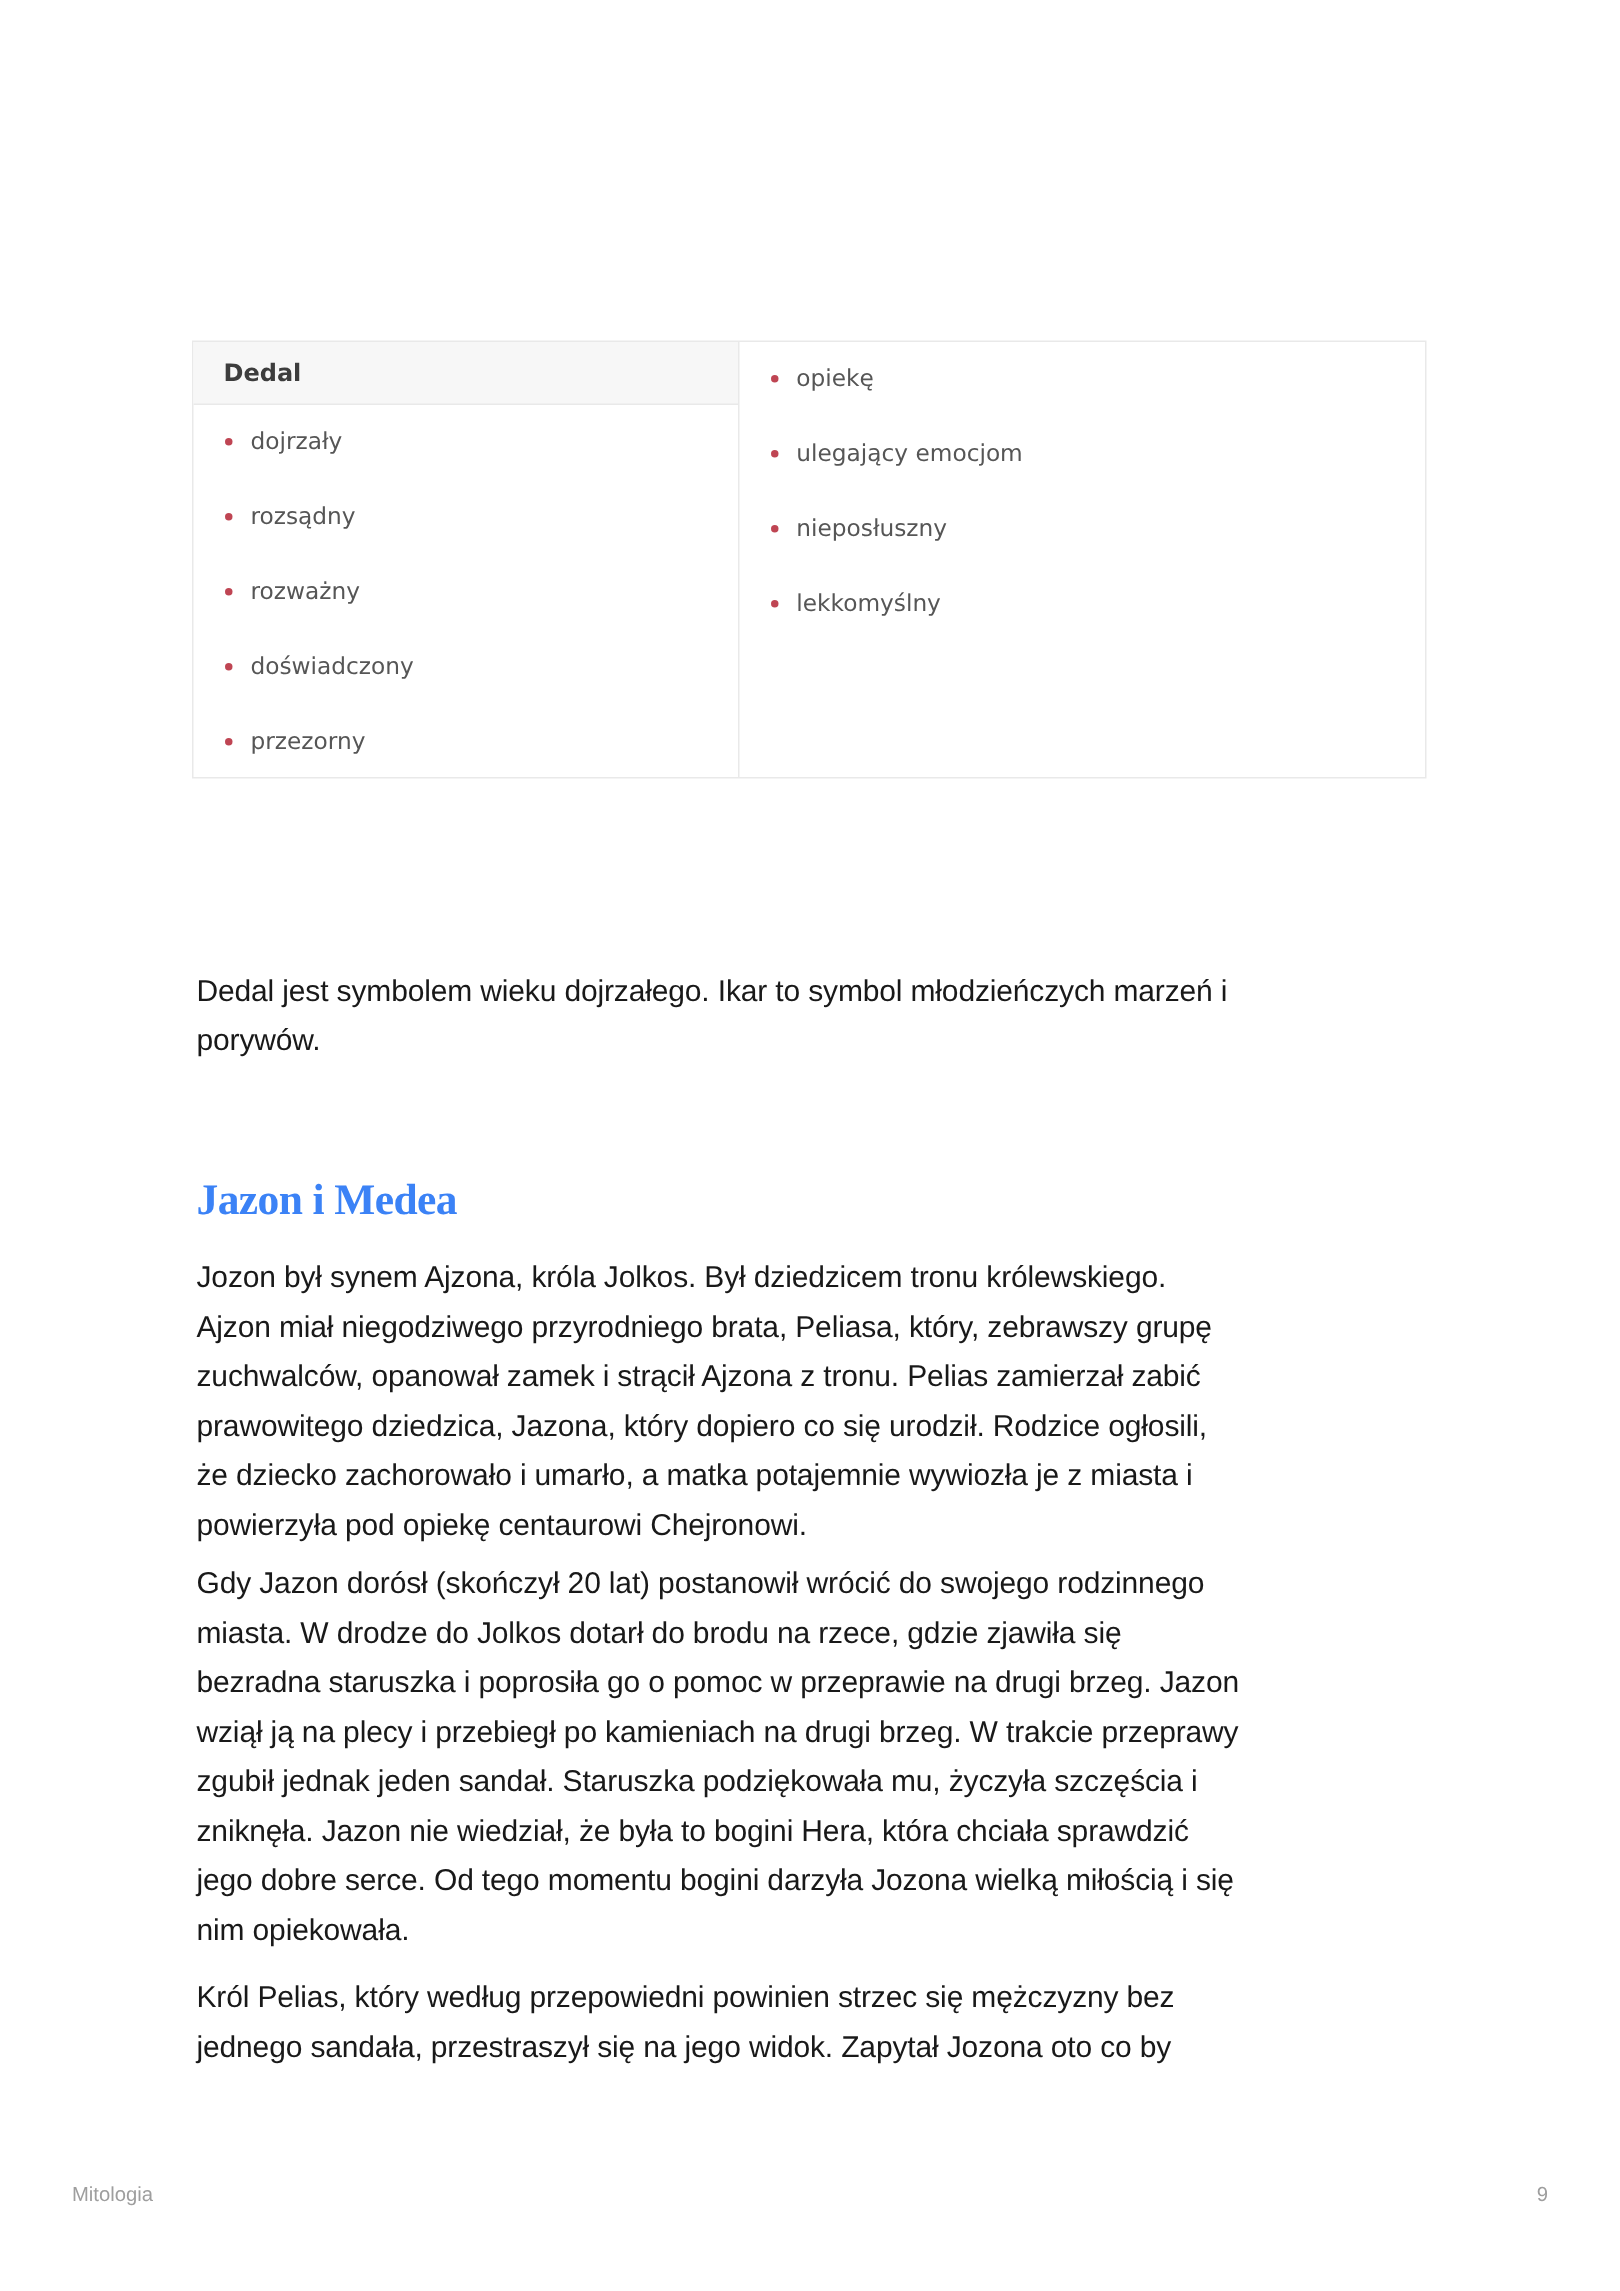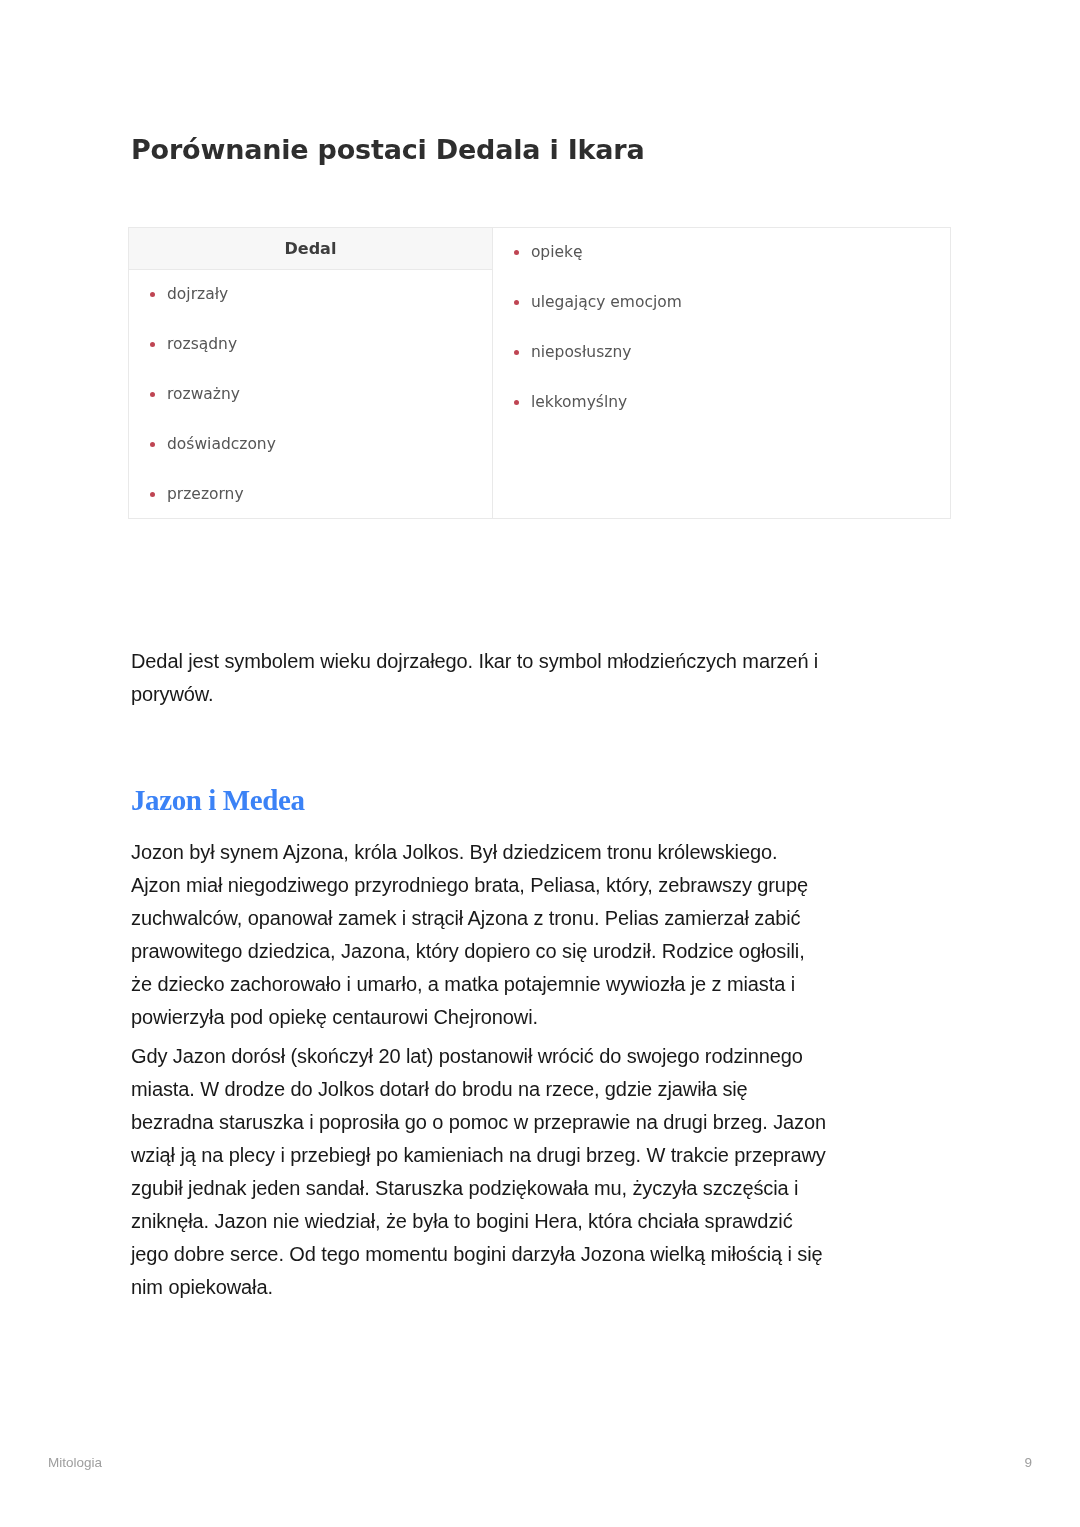--- a/index.html
+++ b/index.html
@@ -37,21 +37,20 @@
   .col-right { width: 55.8%; border-left: 1px solid var(--table-border, #e9e9e9); }
   .th {
     background: var(--table-header-bg, #f7f7f7);
     border-bottom: 1px solid var(--table-border, #e9e9e9);
     padding: 10px 20px;
     height: 42px;
     line-height: 22px;
     font-weight: 700;
     font-size: 16px;
     color: var(--table-header-text, #3d3d3d);
-    text-align: center;
   }
   .cell {
     list-style: none;
     padding: 13px 20px;
     flex: 1;
   }
   .cell li {
     display: flex;
     align-items: flex-start;
     line-height: 22px;
@@ -101,21 +100,20 @@
     justify-content: space-between;
     font-size: 13.5px;
     color: var(--footer-text, #9e9e9e);
   }
 </style>
 </head>
 <body>
 
 <div class="page">
 
-  <h1 class="doc-title">Porównanie postaci Dedala i Ikara</h1>
 
   <div class="cmp-table">
     <div class="col col-left">
       <div class="th">Dedal</div>
       <ul class="cell">
         <li>
             <span class="bullet"></span>
             <span>dojrzały</span>
           </li>
         <li>
@@ -170,19 +168,21 @@
 że dziecko zachorowało i umarło, a matka potajemnie wywiozła je z miasta i
 powierzyła pod opiekę centaurowi Chejronowi.</p>
   <p class="body-par par-2">Gdy Jazon dorósł (skończył 20 lat) postanowił wrócić do swojego rodzinnego
 miasta. W drodze do Jolkos dotarł do brodu na rzece, gdzie zjawiła się
 bezradna staruszka i poprosiła go o pomoc w przeprawie na drugi brzeg. Jazon
 wziął ją na plecy i przebiegł po kamieniach na drugi brzeg. W trakcie przeprawy
 zgubił jednak jeden sandał. Staruszka podziękowała mu, życzyła szczęścia i
 zniknęła. Jazon nie wiedział, że była to bogini Hera, która chciała sprawdzić
 jego dobre serce. Od tego momentu bogini darzyła Jozona wielką miłością i się
 nim opiekowała.</p>
+  <p class="body-par par-3">Król Pelias, który według przepowiedni powinien strzec się mężczyzny bez
+jednego sandała, przestraszył się na jego widok. Zapytał Jozona oto co by</p>
 
   <div class="footer">
     <span>Mitologia</span>
     <span>9</span>
   </div>
 
 </div>
 
 </body></html>

